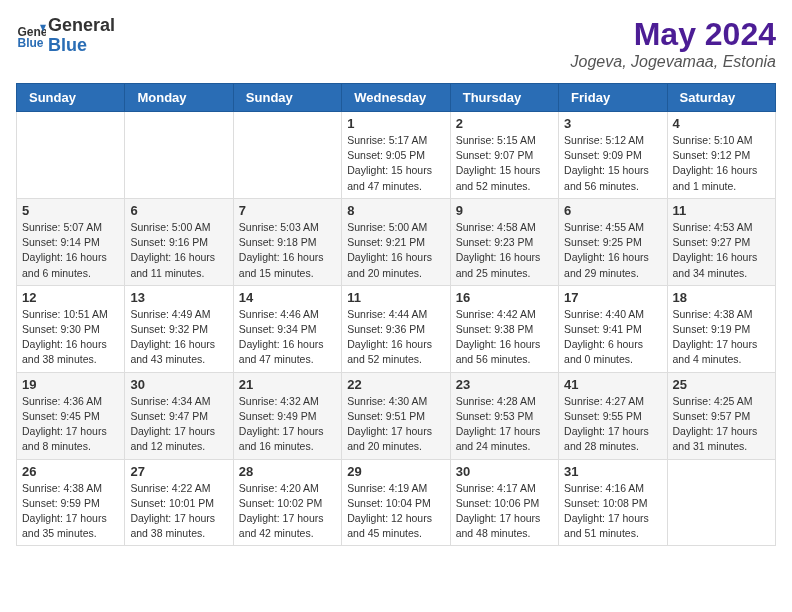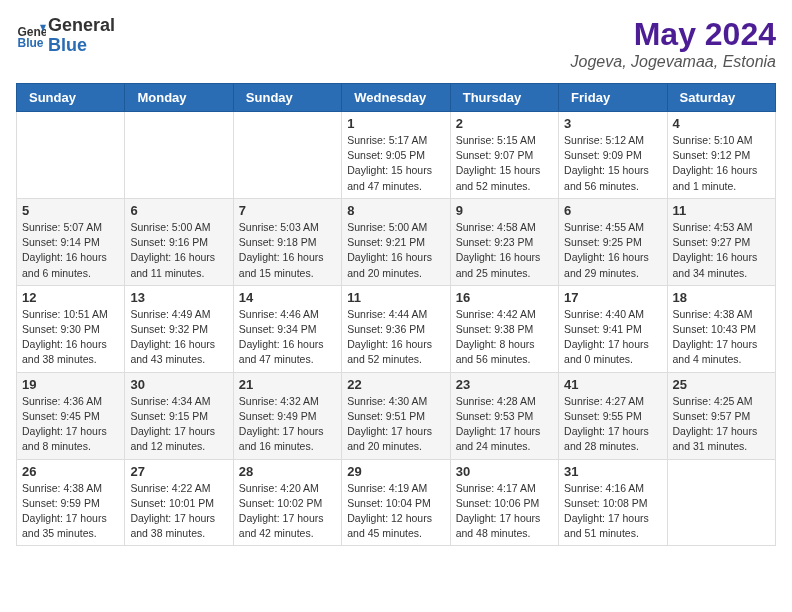--- a/index.html
+++ b/index.html
@@ -231,46 +231,46 @@
         <td>
         <span class="day-num">11</span>
         <span class="day-info">Sunrise: 4:44 AM</span><br>
         <span class="day-info">Sunset: 9:36 PM</span><br>
         <span class="day-info">Daylight: 16 hours and 52 minutes.</span>
       </td>
         <td>
         <span class="day-num">16</span>
         <span class="day-info">Sunrise: 4:42 AM</span><br>
         <span class="day-info">Sunset: 9:38 PM</span><br>
-        <span class="day-info">Daylight: 8 hours and 56 minutes.</span>
+        <span class="day-info">Daylight: 16 hours and 56 minutes.</span>
       </td>
         <td>
         <span class="day-num">17</span>
         <span class="day-info">Sunrise: 4:40 AM</span><br>
         <span class="day-info">Sunset: 9:41 PM</span><br>
-        <span class="day-info">Daylight: 17 hours and 0 minutes.</span>
+        <span class="day-info">Daylight: 6 hours and 0 minutes.</span>
       </td>
         <td>
         <span class="day-num">18</span>
         <span class="day-info">Sunrise: 4:38 AM</span><br>
-        <span class="day-info">Sunset: 10:43 PM</span><br>
+        <span class="day-info">Sunset: 9:19 PM</span><br>
         <span class="day-info">Daylight: 17 hours and 4 minutes.</span>
       </td>
       </tr>
       <tr>
         <td>
         <span class="day-num">19</span>
         <span class="day-info">Sunrise: 4:36 AM</span><br>
         <span class="day-info">Sunset: 9:45 PM</span><br>
         <span class="day-info">Daylight: 17 hours and 8 minutes.</span>
       </td>
         <td>
         <span class="day-num">30</span>
         <span class="day-info">Sunrise: 4:34 AM</span><br>
-        <span class="day-info">Sunset: 9:15 PM</span><br>
+        <span class="day-info">Sunset: 9:47 PM</span><br>
         <span class="day-info">Daylight: 17 hours and 12 minutes.</span>
       </td>
         <td>
         <span class="day-num">21</span>
         <span class="day-info">Sunrise: 4:32 AM</span><br>
         <span class="day-info">Sunset: 9:49 PM</span><br>
         <span class="day-info">Daylight: 17 hours and 16 minutes.</span>
       </td>
         <td>
         <span class="day-num">22</span>

